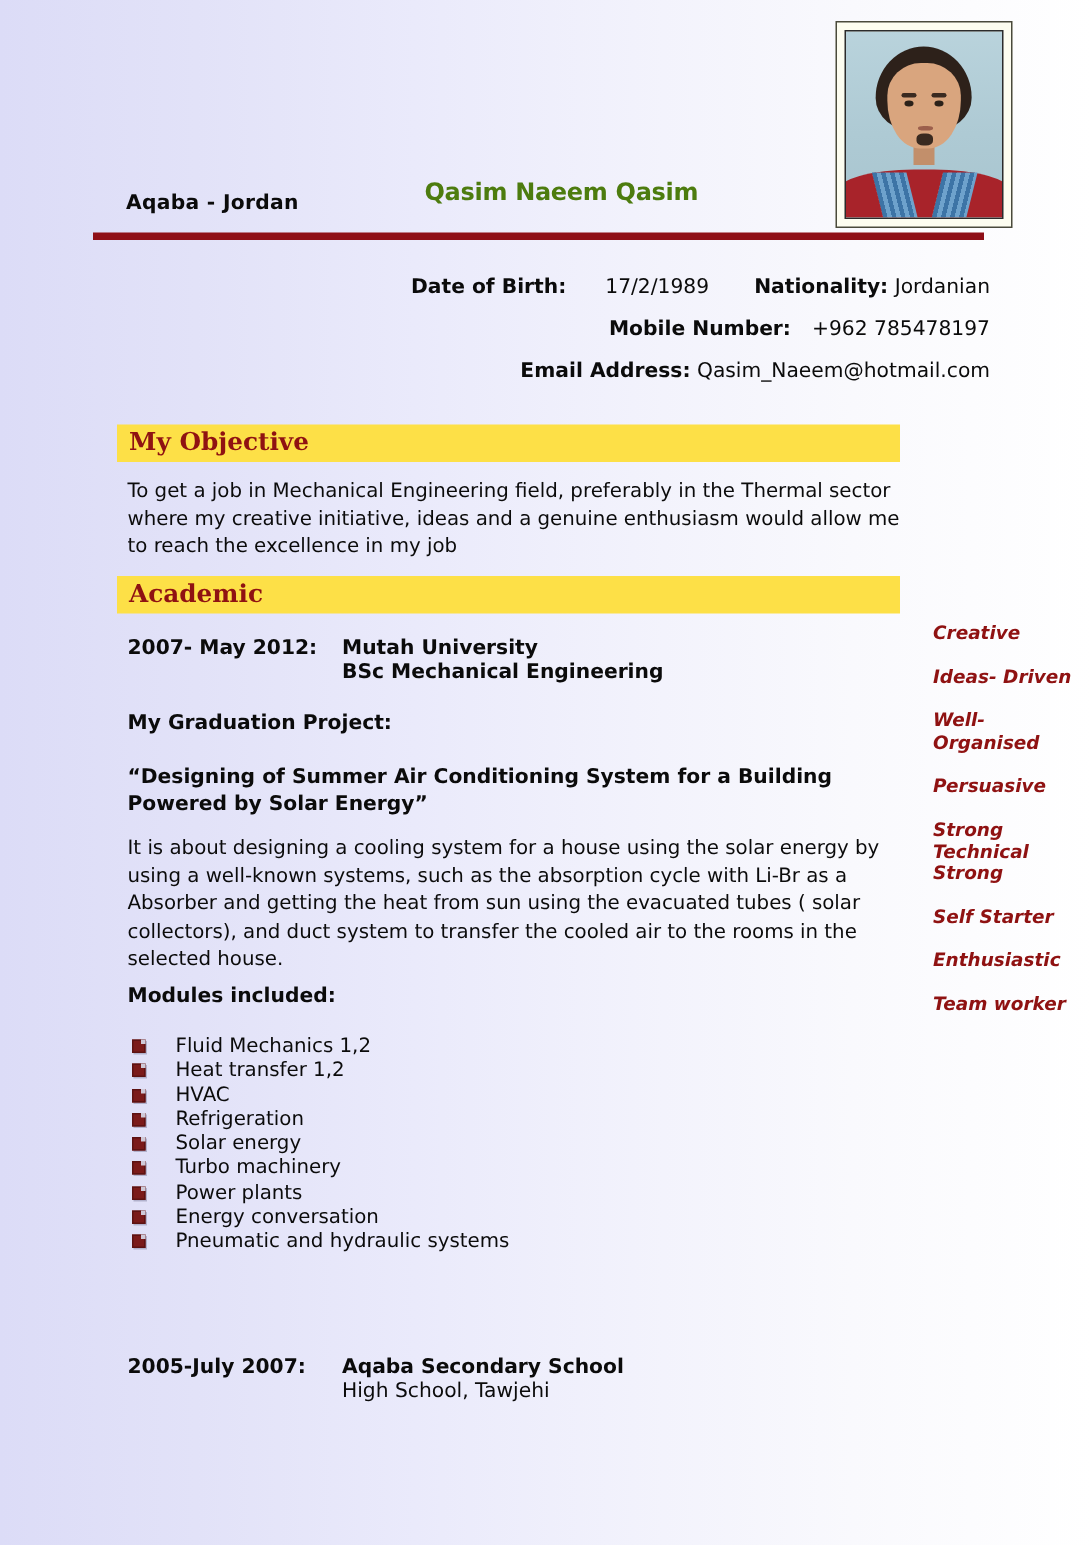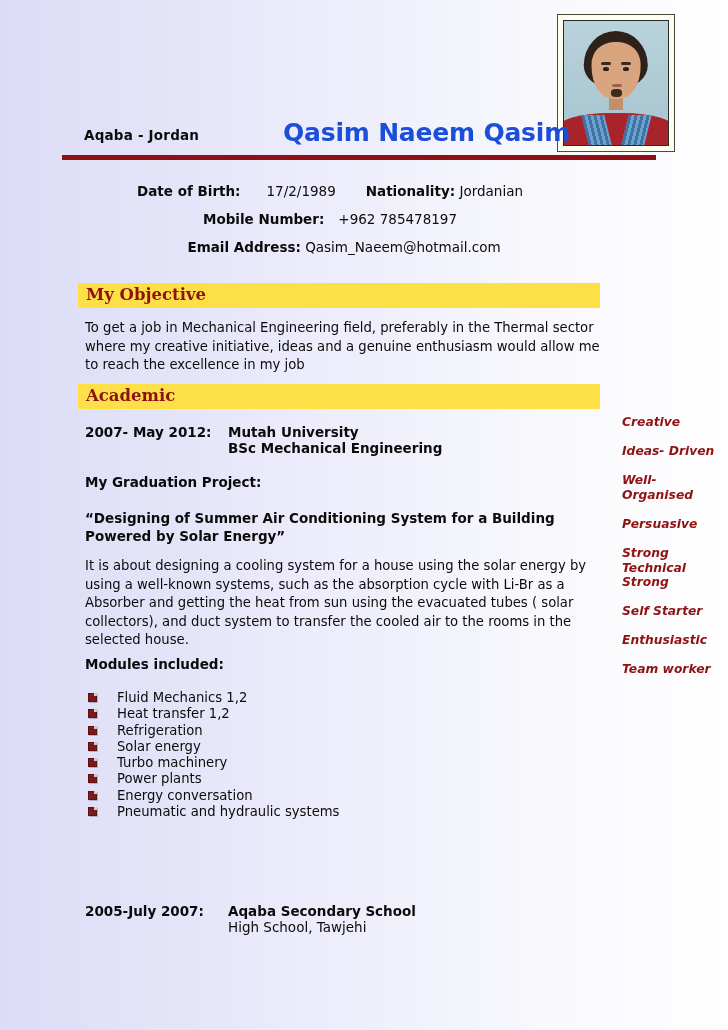--- a/index.html
+++ b/index.html
@@ -144,23 +144,23 @@
     top: 127px;
     font-size: 13.5px;
     font-weight: bold;
     letter-spacing: 0.2px;
     text-align: right;
   }
   .name {
     position: absolute;
     left: 283px;
     top: 118px;
-    font-size: 25px;
-    font-weight: bold;
-    color: #1d4ed8;
+    font-size: 16px;
+    font-weight: bold;
+    color: #4d7c0f;
     letter-spacing: -0.2px;
     white-space: nowrap;
   }
   .rule {
     position: absolute;
     left: 62px;
     top: 155px;
     width: 594px;
     height: 5px;
     background: #8f0f17;
@@ -171,20 +171,21 @@
     position: absolute;
     left: 0;
     top: 183px;
     width: 660px;
     text-align: center;
     font-size: 13.5px;
   }
   .contact-line {
     margin-bottom: 12px;
     white-space: nowrap;
+    text-align: right;
   }
   .contact-line .lbl {
     font-weight: bold;
   }
   .contact-line .val {
     font-weight: normal;
   }
   .c1 .gap { display: inline-block; width: 26px; }
   .c1 .gap2 { display: inline-block; width: 30px; }
   .c2 { }
@@ -358,20 +359,21 @@
 </div>
 
 <div class="bold-line" id="grad-project-label">My Graduation Project:</div>
 <div class="bold-line" id="project-title">“Designing of Summer Air Conditioning System for a Building Powered by Solar Energy”</div>
 <div class="para" id="project-desc">It is about designing a cooling system for a house using the solar energy by using a well-known systems, such as the absorption cycle with Li-Br as a Absorber and getting the heat from sun using the evacuated tubes ( solar collectors), and duct system to transfer the cooled air to the rooms in the selected house.</div>
 <div class="bold-line" id="modules-label">Modules included:</div>
 
 <ul class="modules">
     <li><span class="bullet-sq"></span><span>Fluid Mechanics 1,2</span></li>
     <li><span class="bullet-sq"></span><span>Heat transfer 1,2</span></li>
+    <li><span class="bullet-sq"></span><span>HVAC</span></li>
     <li><span class="bullet-sq"></span><span>Refrigeration</span></li>
     <li><span class="bullet-sq"></span><span>Solar energy</span></li>
     <li><span class="bullet-sq"></span><span>Turbo machinery</span></li>
     <li><span class="bullet-sq"></span><span>Power plants</span></li>
     <li><span class="bullet-sq"></span><span>Energy conversation</span></li>
     <li><span class="bullet-sq"></span><span>Pneumatic and hydraulic systems</span></li>
   </ul>
 
 <div class="edu-row" id="edu-school">
   <span class="years">2005-July 2007:</span><span>Aqaba Secondary School</span>

